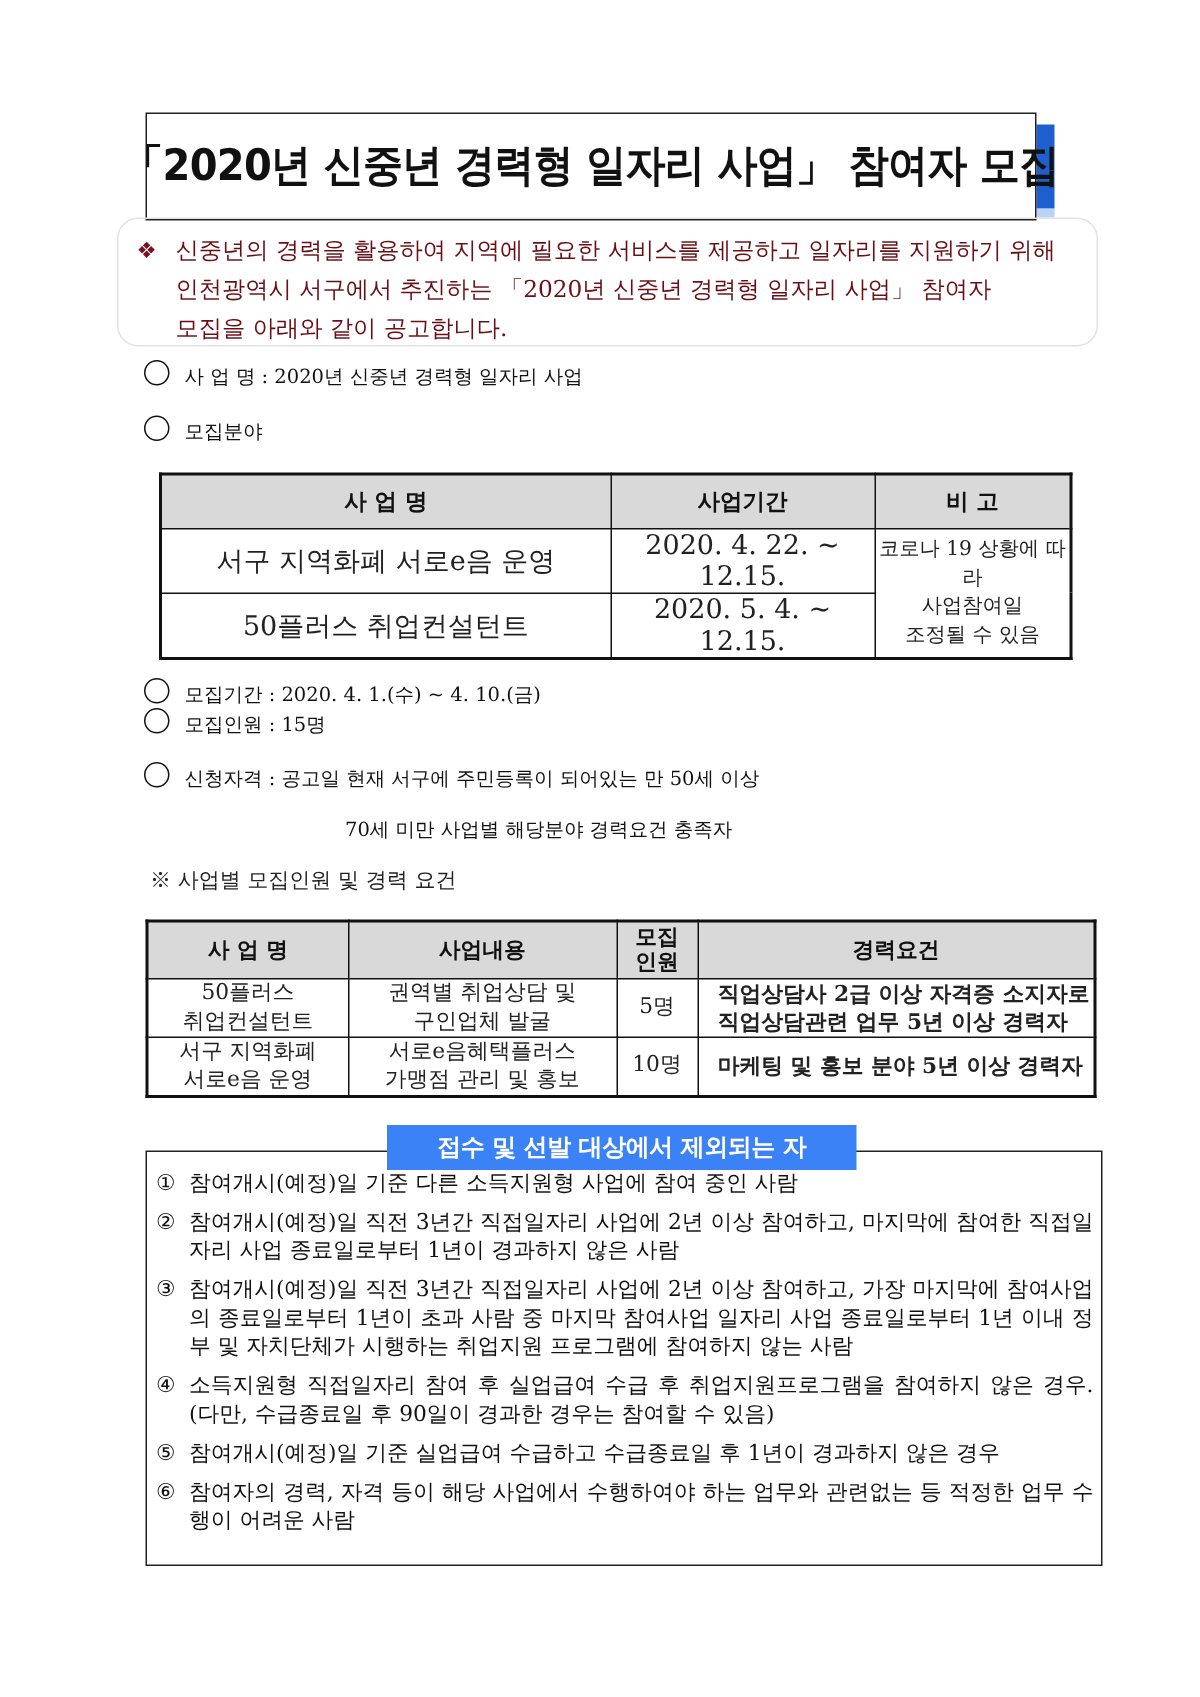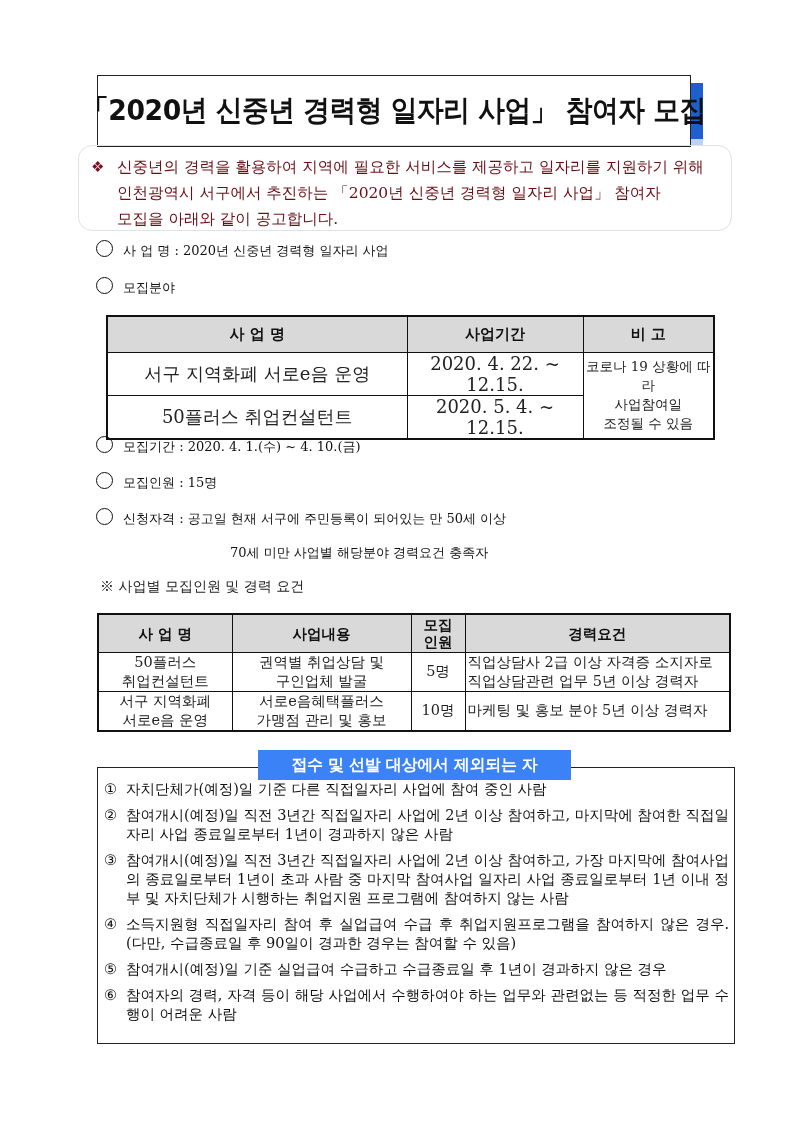--- a/index.html
+++ b/index.html
@@ -35,21 +35,21 @@
   table { border-collapse: collapse; position: absolute; font-size: 14.5px; border-radius: 14px; }
   td, th { border: 1px solid #111; text-align: center; vertical-align: middle; font-weight: normal; }
   th { background: #d9d9d9; font-weight: bold; font-family: "DejaVu Serif", serif; }
   .t1 { left: 106px; top: 315px; width: 609px; border: 2px solid #111; }
   .t1 th { height: 36px; font-size: 15px; }
   .t1 td { height: 33px; font-size: 18px; color: #222; }
   .t1 td.remark { font-size: 13.5px; line-height: 19px; }
   .t2 { left: 97px; top: 613px; width: 634px; border: 2px solid #111; }
   .t2 th { height: 38px; font-size: 14.5px; line-height: 17px; }
   .t2 td { height: 38px; font-size: 14.5px; line-height: 19px; color: #222; }
-  .t2 td.req { text-align: left; padding-left: 2px; }
+  .t2 td.req { text-align: left; padding-left: 13px; font-weight: bold; }
 
   
   .excl { position: absolute; left: 97px; top: 767px; width: 638px; height: 277px; border: 1.5px solid #222; }
   .excl-label { position: absolute; left: 258px; top: 750px; width: 313px; height: 30px; background: #3b82f6;
     color: #fff; font-family: "DejaVu Sans", "Liberation Sans", sans-serif; font-weight: bold; font-size: 16px;
     display: flex; align-items: center; justify-content: center; white-space: nowrap; letter-spacing: -0.3px; }
   .excl-items { position: absolute; left: 104px; top: 780px; width: 625px; font-size: 14.5px; line-height: 19px; color: #111; }
   .excl-item { display: flex; margin-bottom: 7px; }
   .excl-item .num { width: 22px; flex: none; }
   .excl-item .txt { flex: 1; text-align: justify; }
@@ -100,21 +100,21 @@
       <div>조정될 수 있음</div>
     </td>
   </tr>
   <tr>
     <td>50플러스 취업컨설턴트</td>
     <td>2020. 5. 4. ~ 12.15.</td>
   </tr>
 </tbody>
   </table>
 
-<div class="sec" style="top:436px;">
+<div class="sec" style="top:452px;">
   <span class="circle"></span><span>모집기간 : 2020. 4. 1.(수) ~ 4. 10.(금)</span>
 </div>
 <div class="sec" style="top:472px;text-align:right;">
   <span class="circle"></span><span>모집인원 : 15명</span>
 </div>
 <div class="sec" style="top:508px;">
   <span class="circle"></span><span>신청자격 : 공고일 현재 서구에 주민등록이 되어있는 만 50세 이상</span>
 </div>
 <div class="sec" style="top:544px; left:230px;">
   <span>70세 미만 사업별 해당분야 경력요건 충족자</span>
@@ -162,21 +162,21 @@
     </td>
   </tr>
 </tbody>
   </table>
 
 <div class="excl"></div>
 <div class="excl-label">접수 및 선발 대상에서 제외되는 자</div>
 <div class="excl-items">
   <div class="excl-item">
     <span class="num">①</span>
-    <span class="txt">자치단체가(예정)일 기준 다른 직접일자리 사업에 참여 중인 사람</span>
+    <span class="txt">참여개시(예정)일 기준 다른 소득지원형 사업에 참여 중인 사람</span>
   </div>
   <div class="excl-item">
     <span class="num">②</span>
     <span class="txt">참여개시(예정)일 직전 3년간 직접일자리 사업에 2년 이상 참여하고, 마지막에 참여한 직접일자리 사업 종료일로부터 1년이 경과하지 않은 사람</span>
   </div>
   <div class="excl-item">
     <span class="num">③</span>
     <span class="txt">참여개시(예정)일 직전 3년간 직접일자리 사업에 2년 이상 참여하고, 가장 마지막에 참여사업의 종료일로부터 1년이 초과 사람 중 마지막 참여사업 일자리 사업 종료일로부터 1년 이내 정부 및 자치단체가 시행하는 취업지원 프로그램에 참여하지 않는 사람</span>
   </div>
   <div class="excl-item">

